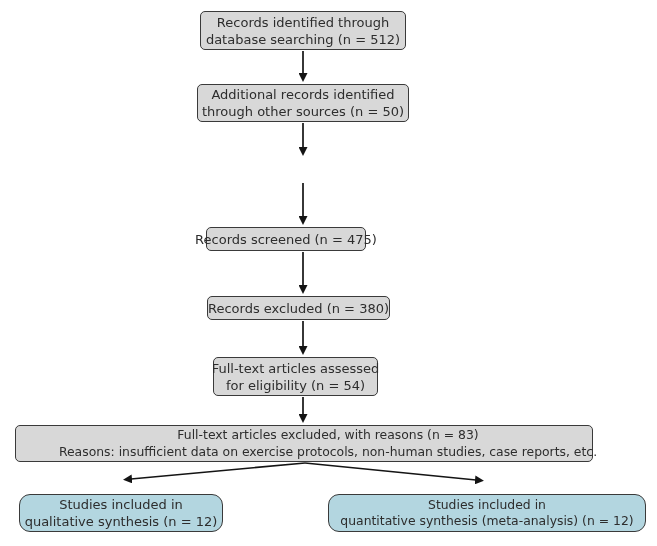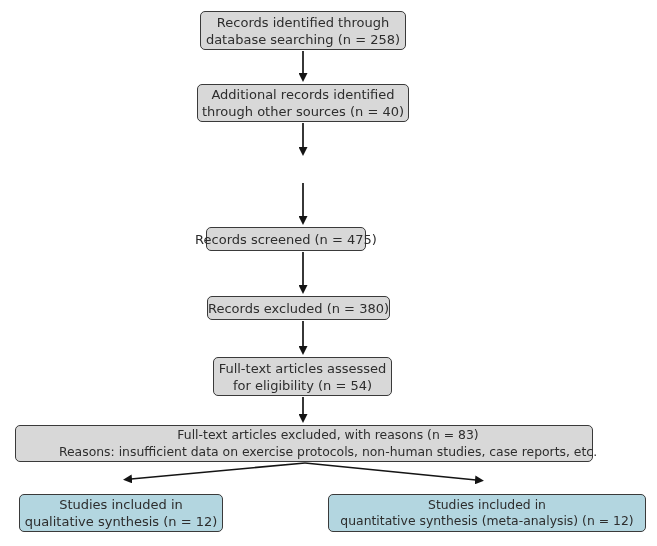--- a/index.html
+++ b/index.html
@@ -15,30 +15,30 @@
     position:absolute;
     box-sizing:border-box;
     display:flex;flex-direction:column;justify-content:center;align-items:center;
     border:1.8px solid var(--border,#3a3a3a);
     border-radius:5px;
     background:var(--gray-fill,#d8d8d8);
     color:var(--text,#2d2d2d);
     font-size:13px;line-height:17px;
     text-align:center;
   }
-  .node.blue{background:var(--blue-fill,#b3d6e0);}
+  .node.blue{background:var(--blue-fill,#b3d6e0);border-radius:11px;}
   .node .line{display:block;white-space:nowrap;}
   .node.condensed{font-size:12.4px;line-height:16.5px;}
   
   .n1{left:200px;top:11px;width:206px;height:39px;}
   .n2{left:197px;top:84px;width:212px;height:38px;}
   .n3{left:152px;top:158px;width:300px;height:24px;}
   .n4{left:206px;top:227px;width:160px;height:24px;}
   .n5{left:207px;top:296px;width:183px;height:24px;}
-  .n6{left:213px;top:357px;width:179px;height:39px;}
+  .n6{left:213px;top:357px;width:165px;height:39px;}
   .n7{left:15px;top:425px;width:578px;height:37px;padding-left:48px;}
   .n8{left:19px;top:494px;width:204px;height:38px;}
   .n9{left:328px;top:494px;width:318px;height:38px;}
 </style>
 </head>
 <body>
 
 <div class="canvas">
 
   <svg class="arrow-layer" width="657" height="546" viewBox="0 0 657 546" aria-hidden="true">
@@ -54,26 +54,26 @@
       <line x1="303" y1="252" x2="303" y2="286" marker-end="url(#ah)"></line>
       <line x1="303" y1="321" x2="303" y2="347" marker-end="url(#ah)"></line>
       <line x1="303" y1="397" x2="303" y2="415" marker-end="url(#ah)"></line>
       <line x1="305" y1="463" x2="131" y2="479" marker-end="url(#ah)"></line>
       <line x1="305" y1="463" x2="476" y2="480" marker-end="url(#ah)"></line>
     </g>
   </svg>
 
   <div class="node n1">
     <span class="line">Records identified through</span>
-    <span class="line">database searching (n = 258)</span>
+    <span class="line">database searching (n = 512)</span>
   </div>
 
   <div class="node n2">
     <span class="line">Additional records identified</span>
-    <span class="line">through other sources (n = 40)</span>
+    <span class="line">through other sources (n = 50)</span>
   </div>
 
 
   <div class="node n4">
     <span class="line">Records screened (n = 475)</span>
   </div>
 
   <div class="node n5">
     <span class="line">Records excluded (n = 380)</span>
   </div>

